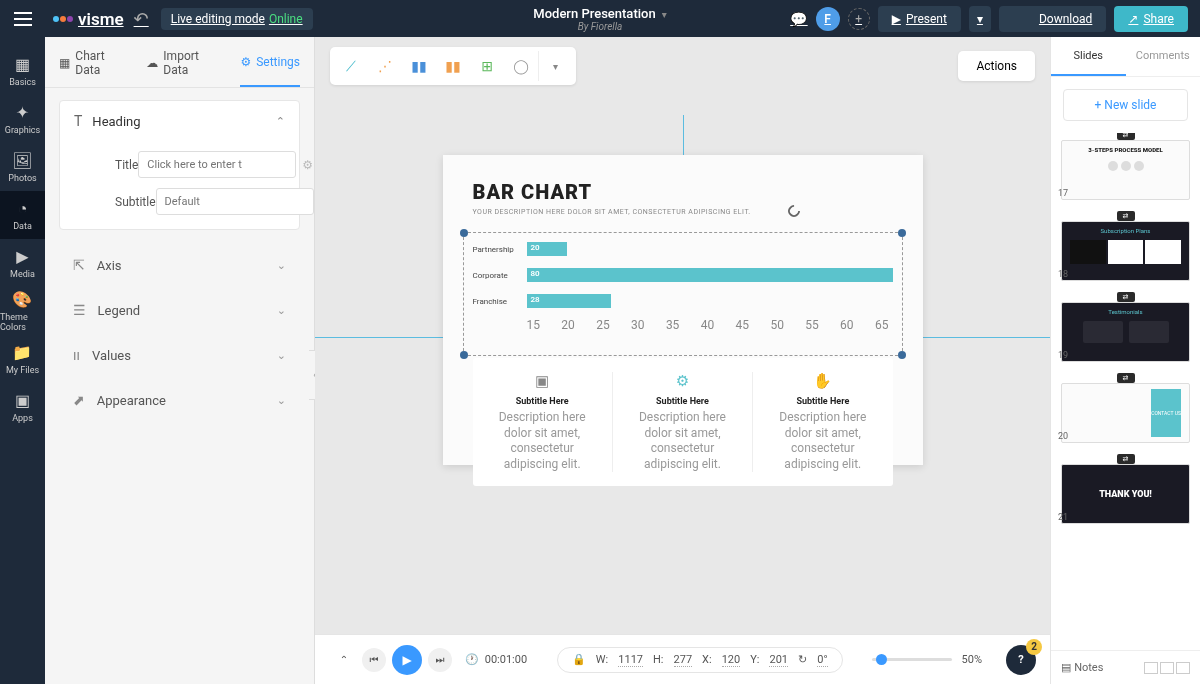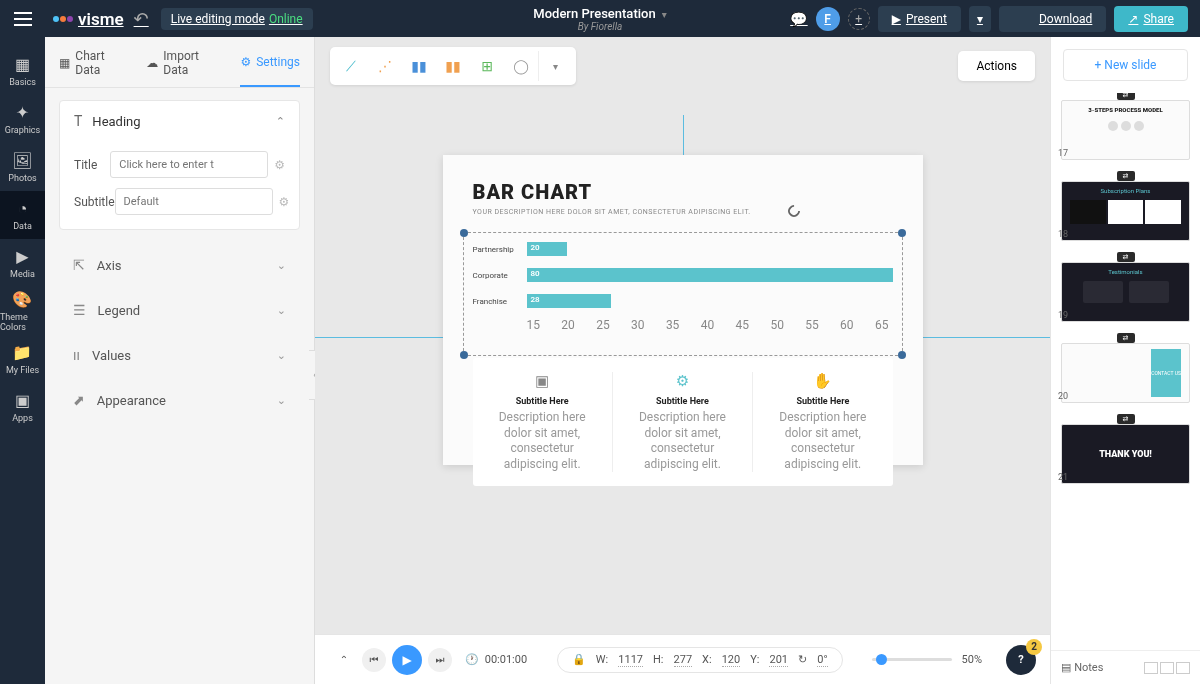--- a/index.html
+++ b/index.html
@@ -32,21 +32,21 @@
 .leftnav-item .icon { font-size:16px; }
 .sidepanel { position:absolute; top:37px; left:45px; width:270px; height:647px; background:#f5f5f5; border-right:1px solid #ddd; }
 .tabs { display:flex; padding:12px 14px 0; gap:18px; font-size:12px; border-bottom:1px solid #e3e3e3; }
 .tab { display:flex; align-items:center; gap:5px; padding-bottom:10px; cursor:pointer; color:#555; }
 .tab.active { color:#3a99ff; border-bottom:2px solid #3a99ff; }
 .section-card { margin:12px 14px; background:#fff; border:1px solid #e6e6e6; border-radius:4px; }
 .section-head { display:flex; align-items:center; padding:12px 14px; font-size:13px; color:#333; cursor:pointer; }
 .section-head .icon { margin-right:10px; color:#666; font-size:14px; }
 .section-head .chev { margin-left:auto; font-size:11px; color:#888; }
 .section-body { padding:0 14px 14px; }
-.form-row { display:flex; align-items:center; margin-top:10px; font-size:12px; }
+.form-row { display:flex; align-items:center; margin-top:10px; font-size:12px;margin-left:41px; }
 .form-row label { width:60px; color:#555; }
 .form-row input { flex:1; border:1px solid #ddd; padding:6px 8px; font-size:11px; border-radius:3px; color:#999; }
 .gear-sm { margin-left:6px; color:#bbb; cursor:pointer; font-size:12px; }
 .section-row { display:flex; align-items:center; padding:14px 28px; font-size:13px; color:#555; cursor:pointer; border-top:1px solid transparent; }
 .section-row .icon { margin-right:12px; color:#888; font-size:14px; }
 .section-row .chev { margin-left:auto; font-size:11px; color:#999; }
 .canvas-area { position:absolute; top:37px; left:315px; width:735px; height:647px; background:#e8e8e8; }
 .canvas-top { display:flex; align-items:center; padding:10px 15px; }
 .chart-types { display:flex; background:#fff; border-radius:5px; padding:4px; box-shadow:0 1px 3px rgba(0,0,0,.1); }
 .chart-type { width:34px; height:30px; display:flex; align-items:center; justify-content:center; cursor:pointer; font-size:14px; }
@@ -348,20 +348,24 @@
       <div class="zoom-track">
           <div class="zoom-thumb"></div>
         </div>
       <span>50%</span>
       <div class="help-btn">?<div class="help-badge">2</div></div>
     </div>
   </div>
 </div>
 
 <div class="right-rail">
+  <div class="rail-tabs">
+    <div class="rail-tab active">Slides</div>
+    <div class="rail-tab">Comments</div>
+  </div>
   <div class="new-slide">+ <span>New slide</span></div>
   <div class="thumbs">
     <div class="thumb-wrap">
         <div class="thumb-trans">⇄</div>
         <div class="thumb">
           <div class="th-title" style="text-align:center">3-STEPS PROCESS MODEL</div>
           <div style="display:flex;gap:3px;margin-top:8px;justify-content:center">
             <span style="width:10px;height:10px;border-radius:50%;background:#ddd"></span>
             <span style="width:10px;height:10px;border-radius:50%;background:#ddd"></span>
             <span style="width:10px;height:10px;border-radius:50%;background:#ddd"></span>

